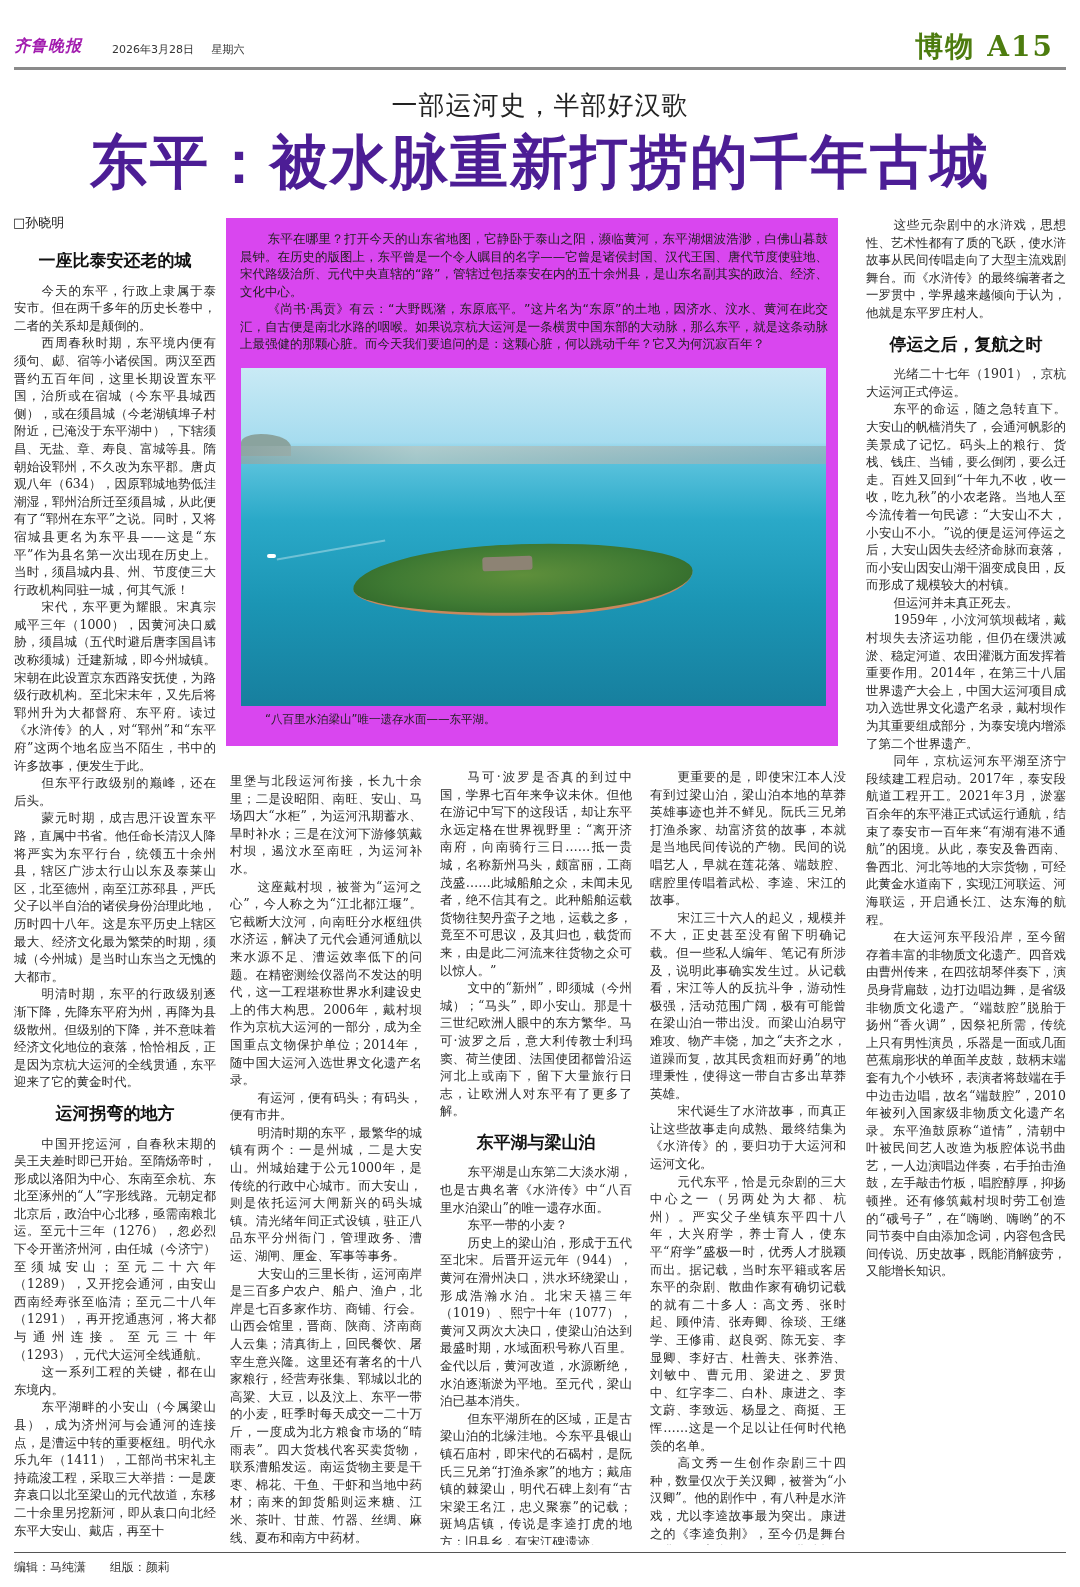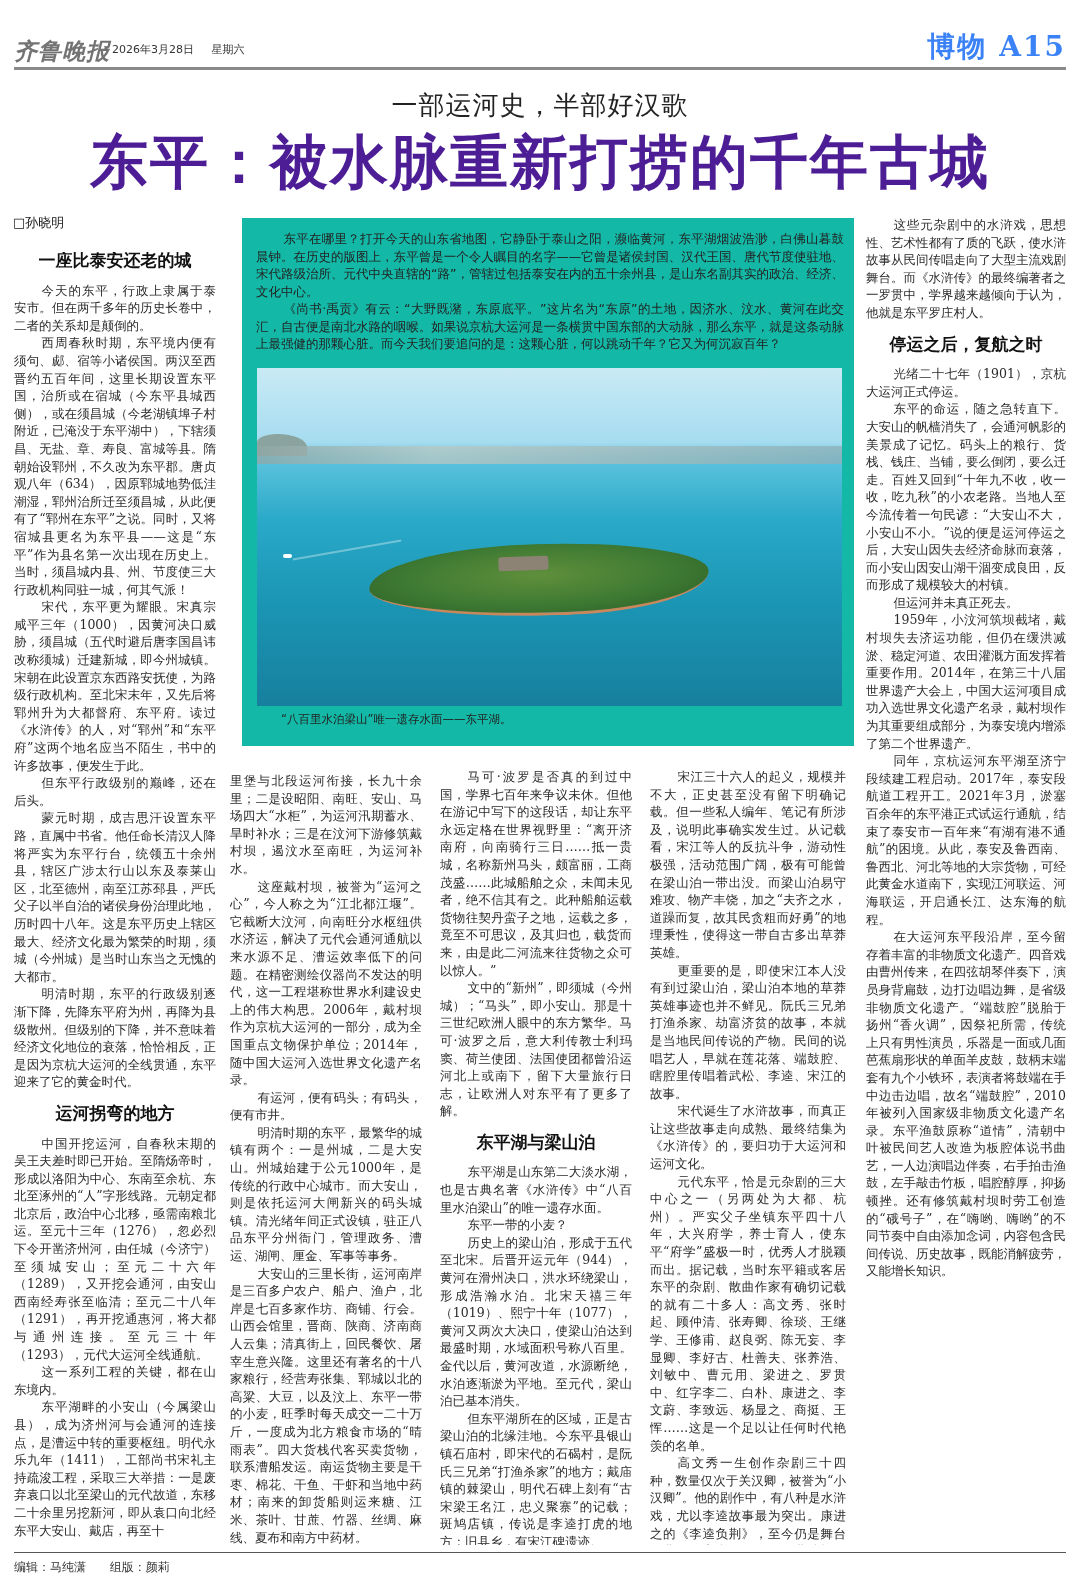--- a/index.html
+++ b/index.html
@@ -1,42 +1,42 @@
 <!DOCTYPE html>
 <html><head>
 <meta charset="utf-8">
 <style>
   * { box-sizing: border-box; margin: 0; padding: 0; }
   html, body { width: 1080px; height: 1587px; background: #ffffff; overflow: hidden; }
   body { position: relative; font-family: "DejaVu Serif", "Liberation Serif", serif; color: #1a1a1a; }
 
   .masthead { position: absolute; left: 14px; top: 28px; width: 1052px; height: 40px; }
-  .logo { position: absolute; left: 0; top: 8px; font-family: "DejaVu Serif", serif; font-style: italic; font-weight: bold; font-size: 23px; color: #737373; letter-spacing: 1px; }
+  .logo { position: absolute; left: 0; top: 8px; font-family: "DejaVu Serif", serif; font-style: italic; font-weight: bold; font-size: 16px; color: #a21caf; letter-spacing: 1px; }
   .date { position: absolute; left: 98px; top: 14px; font-family: "DejaVu Sans", sans-serif; font-size: 11px; color: #333; }
   .date span { margin-right: 14px; }
-  .section { position: absolute; right: 0; top: 0; font-family: "DejaVu Serif", serif; font-weight: bold; font-size: 28px; color: #3b82f6; letter-spacing: 2px; }
+  .section { position: absolute; right: 12px; top: 0; font-family: "DejaVu Serif", serif; font-weight: bold; font-size: 28px; color: #4d7c0f; letter-spacing: 2px; }
   .section .page { margin-left: 12px; }
   .rule { position: absolute; left: 14px; top: 67px; width: 1052px; height: 3px; background: #8a8a8a; }
 
   .kicker { position: absolute; left: 0; width: 1080px; top: 88px; text-align: center; font-family: "DejaVu Sans", sans-serif; font-size: 26px; font-weight: 300; color: #222; letter-spacing: 1px; }
   .headline { position: absolute; left: 0; width: 1080px; top: 124px; text-align: center; font-family: "DejaVu Serif", serif; font-weight: bold; font-size: 58px; color: #4c1d95; letter-spacing: 2px; }
 
   .byline { position: absolute; left: 13px; top: 214px; font-family: "DejaVu Sans", sans-serif; font-size: 13px; }
 
   .col { position: absolute; font-size: 12.5px; line-height: 17.6px; text-align: justify; font-family: "DejaVu Serif", serif; color: #2a2a2a; }
   .col p { text-indent: 2.2em; }
   .col h3 { font-family: "DejaVu Serif", serif; font-weight: bold; font-size: 17px; text-align: center; margin: 14px 0 12px; color: #111; text-indent: 0; }
   .c1 { left: 14px; top: 252px; width: 202px; }
   .c1 h3:first-child { margin-top: 0; }
   .c2 { left: 230px; top: 772px; width: 192px; }
   .c3 { left: 440px; top: 768px; width: 192px; }
   .c4 { left: 650px; top: 768px; width: 196px; }
   .c5 { left: 866px; top: 216px; width: 200px; }
 
-  .feature { position: absolute; left: 242px; top: 218px; width: 612px; height: 528px; background: #14b8a6; }
+  .feature { position: absolute; left: 226px; top: 218px; width: 612px; height: 528px; background: #d946ef; }
   .lead { position: absolute; left: 14px; top: 12px; width: 588px; font-family: "DejaVu Sans", sans-serif; font-size: 12.5px; line-height: 17.5px; text-align: justify; color: #222; }
   .lead p { text-indent: 2.2em; }
   .photo { position: absolute; left: 15px; top: 150px; width: 585px; height: 338px; overflow: hidden; background: linear-gradient(180deg, #c9eaf5 0%, #a6dcef 22%, #5cc3dd 27%, #2aa9c8 45%, #1b95b4 70%, #177f9e 100%); }
   .shore { position: absolute; left: 0; top: 78px; width: 100%; height: 18px; background: linear-gradient(90deg, #8fa7a6 0%, #b9c8c3 30%, #a9bbba 60%, #8eb0b8 100%); opacity: .75; }
   .hill { position: absolute; left: 0; top: 66px; width: 50px; height: 22px; background: #8aa39e; border-radius: 40% 60% 0 0; }
   .island { position: absolute; left: 112px; top: 176px; width: 340px; height: 72px; background: radial-gradient(ellipse at 50% 45%, #5f8f3b 0%, #3f7a33 55%, #2e6429 90%); border-radius: 48% 52% 42% 58% / 55% 45% 55% 45%; border-bottom: 3px solid #c8885d; transform: rotate(-2deg); }
   .island .bld { position: absolute; left: 130px; top: 12px; width: 50px; height: 14px; background: #8d8374; border-radius: 3px; }
   .wake { position: absolute; left: 35px; top: 181px; width: 110px; height: 2px; background: rgba(255,255,255,.35); transform: rotate(-10deg); }
   .boat { position: absolute; left: 26px; top: 186px; width: 9px; height: 4px; background: #fff; border-radius: 2px; }
   .caption { position: absolute; left: 15px; top: 494px; font-family: "DejaVu Sans", sans-serif; font-size: 11.5px; color: #222; margin-left: 24px; }
@@ -104,22 +104,22 @@
 <div class="col c3" style="max-height: 777px; overflow: hidden;">
     <p>马可·波罗是否真的到过中国，学界七百年来争议未休。但他在游记中写下的这段话，却让东平永远定格在世界视野里：“离开济南府，向南骑行三日……抵一贵城，名称新州马头，颇富丽，工商茂盛……此城船舶之众，未闻未见者，绝不信其有之。此种船舶运载货物往契丹蛮子之地，运载之多，竟至不可思议，及其归也，载货而来，由是此二河流来往货物之众可以惊人。”</p>
     <p>文中的“新州”，即须城（今州城）；“马头”，即小安山。那是十三世纪欧洲人眼中的东方繁华。马可·波罗之后，意大利传教士利玛窦、荷兰使团、法国使团都曾沿运河北上或南下，留下大量旅行日志，让欧洲人对东平有了更多了解。</p>
     <h3>东平湖与梁山泊</h3>
     <p>东平湖是山东第二大淡水湖，也是古典名著《水浒传》中“八百里水泊梁山”的唯一遗存水面。</p>
     <p>东平一带的小麦？</p>
     <p>历史上的梁山泊，形成于五代至北宋。后晋开运元年（944），黄河在滑州决口，洪水环绕梁山，形成浩瀚水泊。北宋天禧三年（1019）、熙宁十年（1077），黄河又两次大决口，使梁山泊达到最盛时期，水域面积号称八百里。金代以后，黄河改道，水源断绝，水泊逐渐淤为平地。至元代，梁山泊已基本消失。</p>
     <p>但东平湖所在的区域，正是古梁山泊的北缘洼地。今东平县银山镇石庙村，即宋代的石碣村，是阮氏三兄弟“打渔杀家”的地方；戴庙镇的棘梁山，明代石碑上刻有“古宋梁王名江，忠义聚寨”的记载；斑鸠店镇，传说是李逵打虎的地方；旧县乡，有宋江碑遗迹。</p>
   </div>
 <div class="col c4" style="max-height: 777px; overflow: hidden;">
+    <p>更重要的是，即使宋江本人没有到过梁山泊，梁山泊本地的草莽英雄事迹也并不鲜见。阮氏三兄弟打渔杀家、劫富济贫的故事，本就是当地民间传说的产物。民间的说唱艺人，早就在莲花落、端鼓腔、瞎腔里传唱着武松、李逵、宋江的故事。</p>
     <p>宋江三十六人的起义，规模并不大，正史甚至没有留下明确记载。但一些私人编年、笔记有所涉及，说明此事确实发生过。从记载看，宋江等人的反抗斗争，游动性极强，活动范围广阔，极有可能曾在梁山泊一带出没。而梁山泊易守难攻、物产丰饶，加之“夫齐之水，道躁而复，故其民贪粗而好勇”的地理秉性，使得这一带自古多出草莽英雄。</p>
-    <p>更重要的是，即使宋江本人没有到过梁山泊，梁山泊本地的草莽英雄事迹也并不鲜见。阮氏三兄弟打渔杀家、劫富济贫的故事，本就是当地民间传说的产物。民间的说唱艺人，早就在莲花落、端鼓腔、瞎腔里传唱着武松、李逵、宋江的故事。</p>
     <p>宋代诞生了水浒故事，而真正让这些故事走向成熟、最终结集为《水浒传》的，要归功于大运河和运河文化。</p>
     <p>元代东平，恰是元杂剧的三大中心之一（另两处为大都、杭州）。严实父子坐镇东平四十八年，大兴府学，养士育人，使东平“府学”盛极一时，优秀人才脱颖而出。据记载，当时东平籍或客居东平的杂剧、散曲作家有确切记载的就有二十多人：高文秀、张时起、顾仲清、张寿卿、徐琰、王继学、王修甫、赵良弼、陈无妄、李显卿、李好古、杜善夫、张养浩、刘敏中、曹元用、梁进之、罗贯中、红字李二、白朴、康进之、李文蔚、李致远、杨显之、商挺、王恽……这是一个足以让任何时代艳羡的名单。</p>
     <p>高文秀一生创作杂剧三十四种，数量仅次于关汉卿，被誉为“小汉卿”。他的剧作中，有八种是水浒戏，尤以李逵故事最为突出。康进之的《李逵负荆》，至今仍是舞台经典。红字李二的《折担儿武松打虎》、无名氏的《鲁智深喜赏黄花峪》等，都为后来《水浒传》的成书提供了最直接的素材。</p>
   </div>
 <div class="col c5" style="max-height: 1329px; overflow: hidden;">
     <p>这些元杂剧中的水浒戏，思想性、艺术性都有了质的飞跃，使水浒故事从民间传唱走向了大型主流戏剧舞台。而《水浒传》的最终编著者之一罗贯中，学界越来越倾向于认为，他就是东平罗庄村人。</p>
     <h3>停运之后，复航之时</h3>
     <p>光绪二十七年（1901），京杭大运河正式停运。</p>
     <p>东平的命运，随之急转直下。大安山的帆樯消失了，会通河帆影的美景成了记忆。码头上的粮行、货栈、钱庄、当铺，要么倒闭，要么迁走。百姓又回到“十年九不收，收一收，吃九秋”的小农老路。当地人至今流传着一句民谚：“大安山不大，小安山不小。”说的便是运河停运之后，大安山因失去经济命脉而衰落，而小安山因安山湖干涸变成良田，反而形成了规模较大的村镇。</p>
     <p>但运河并未真正死去。</p>

